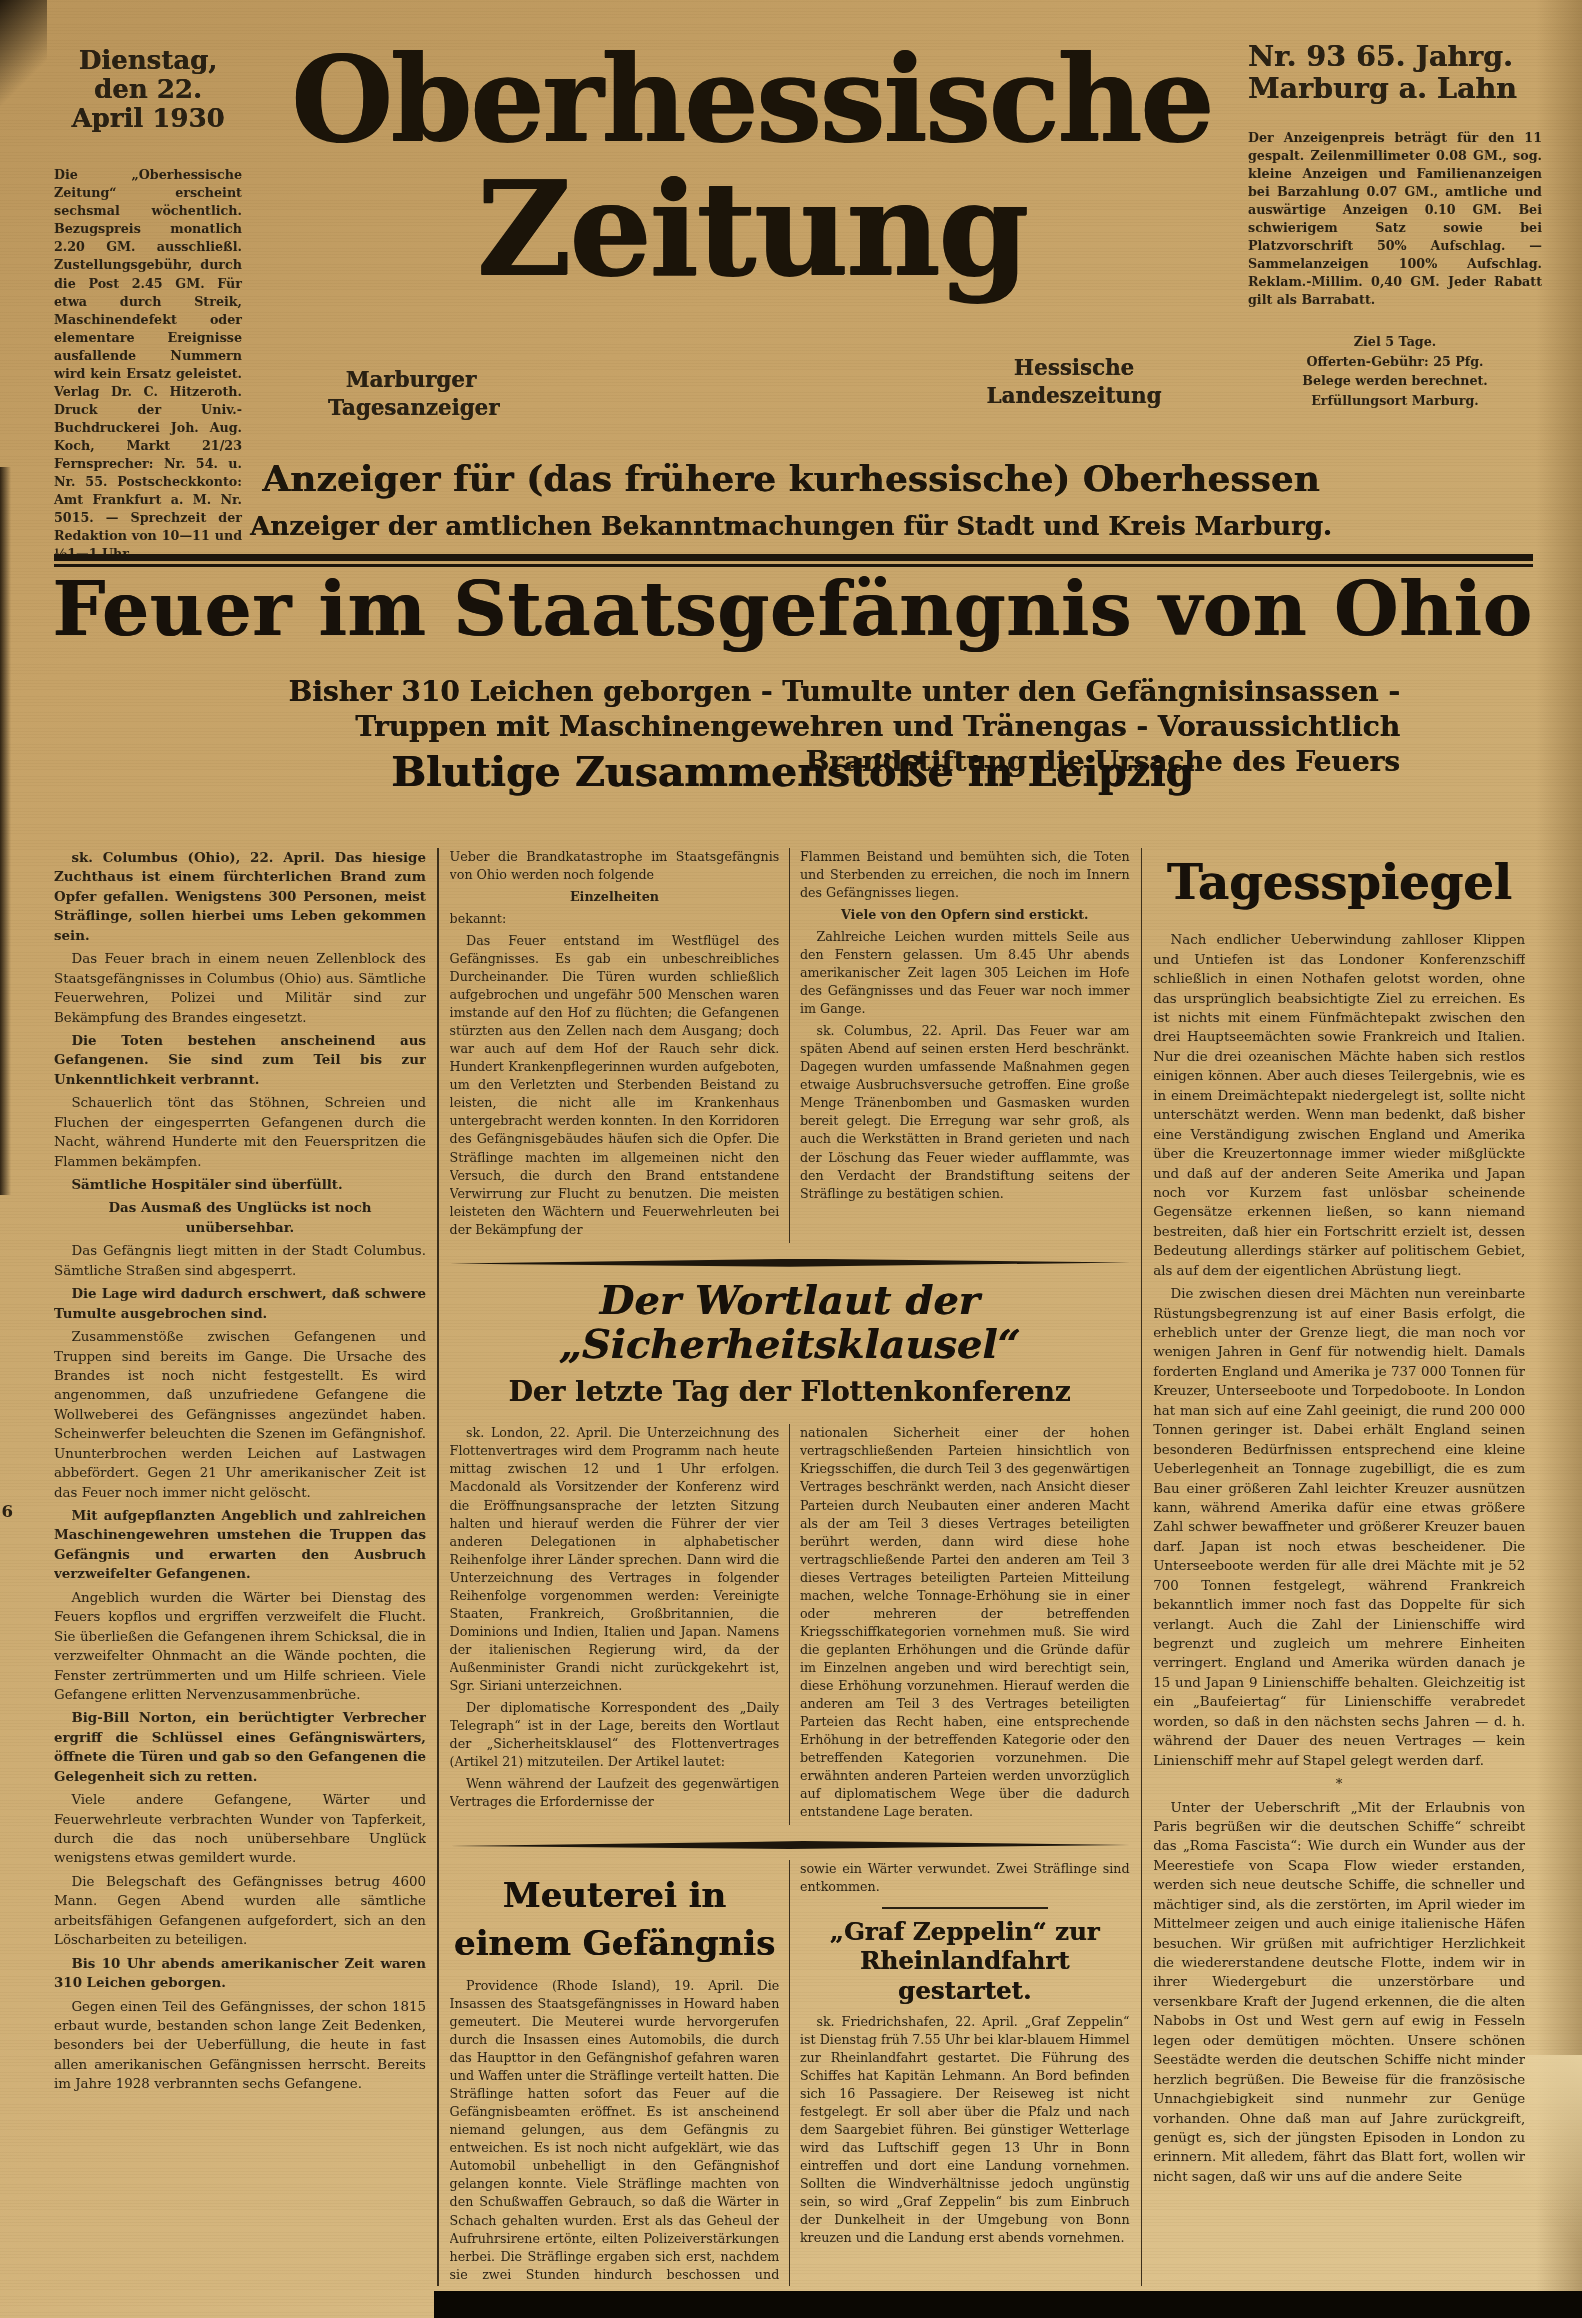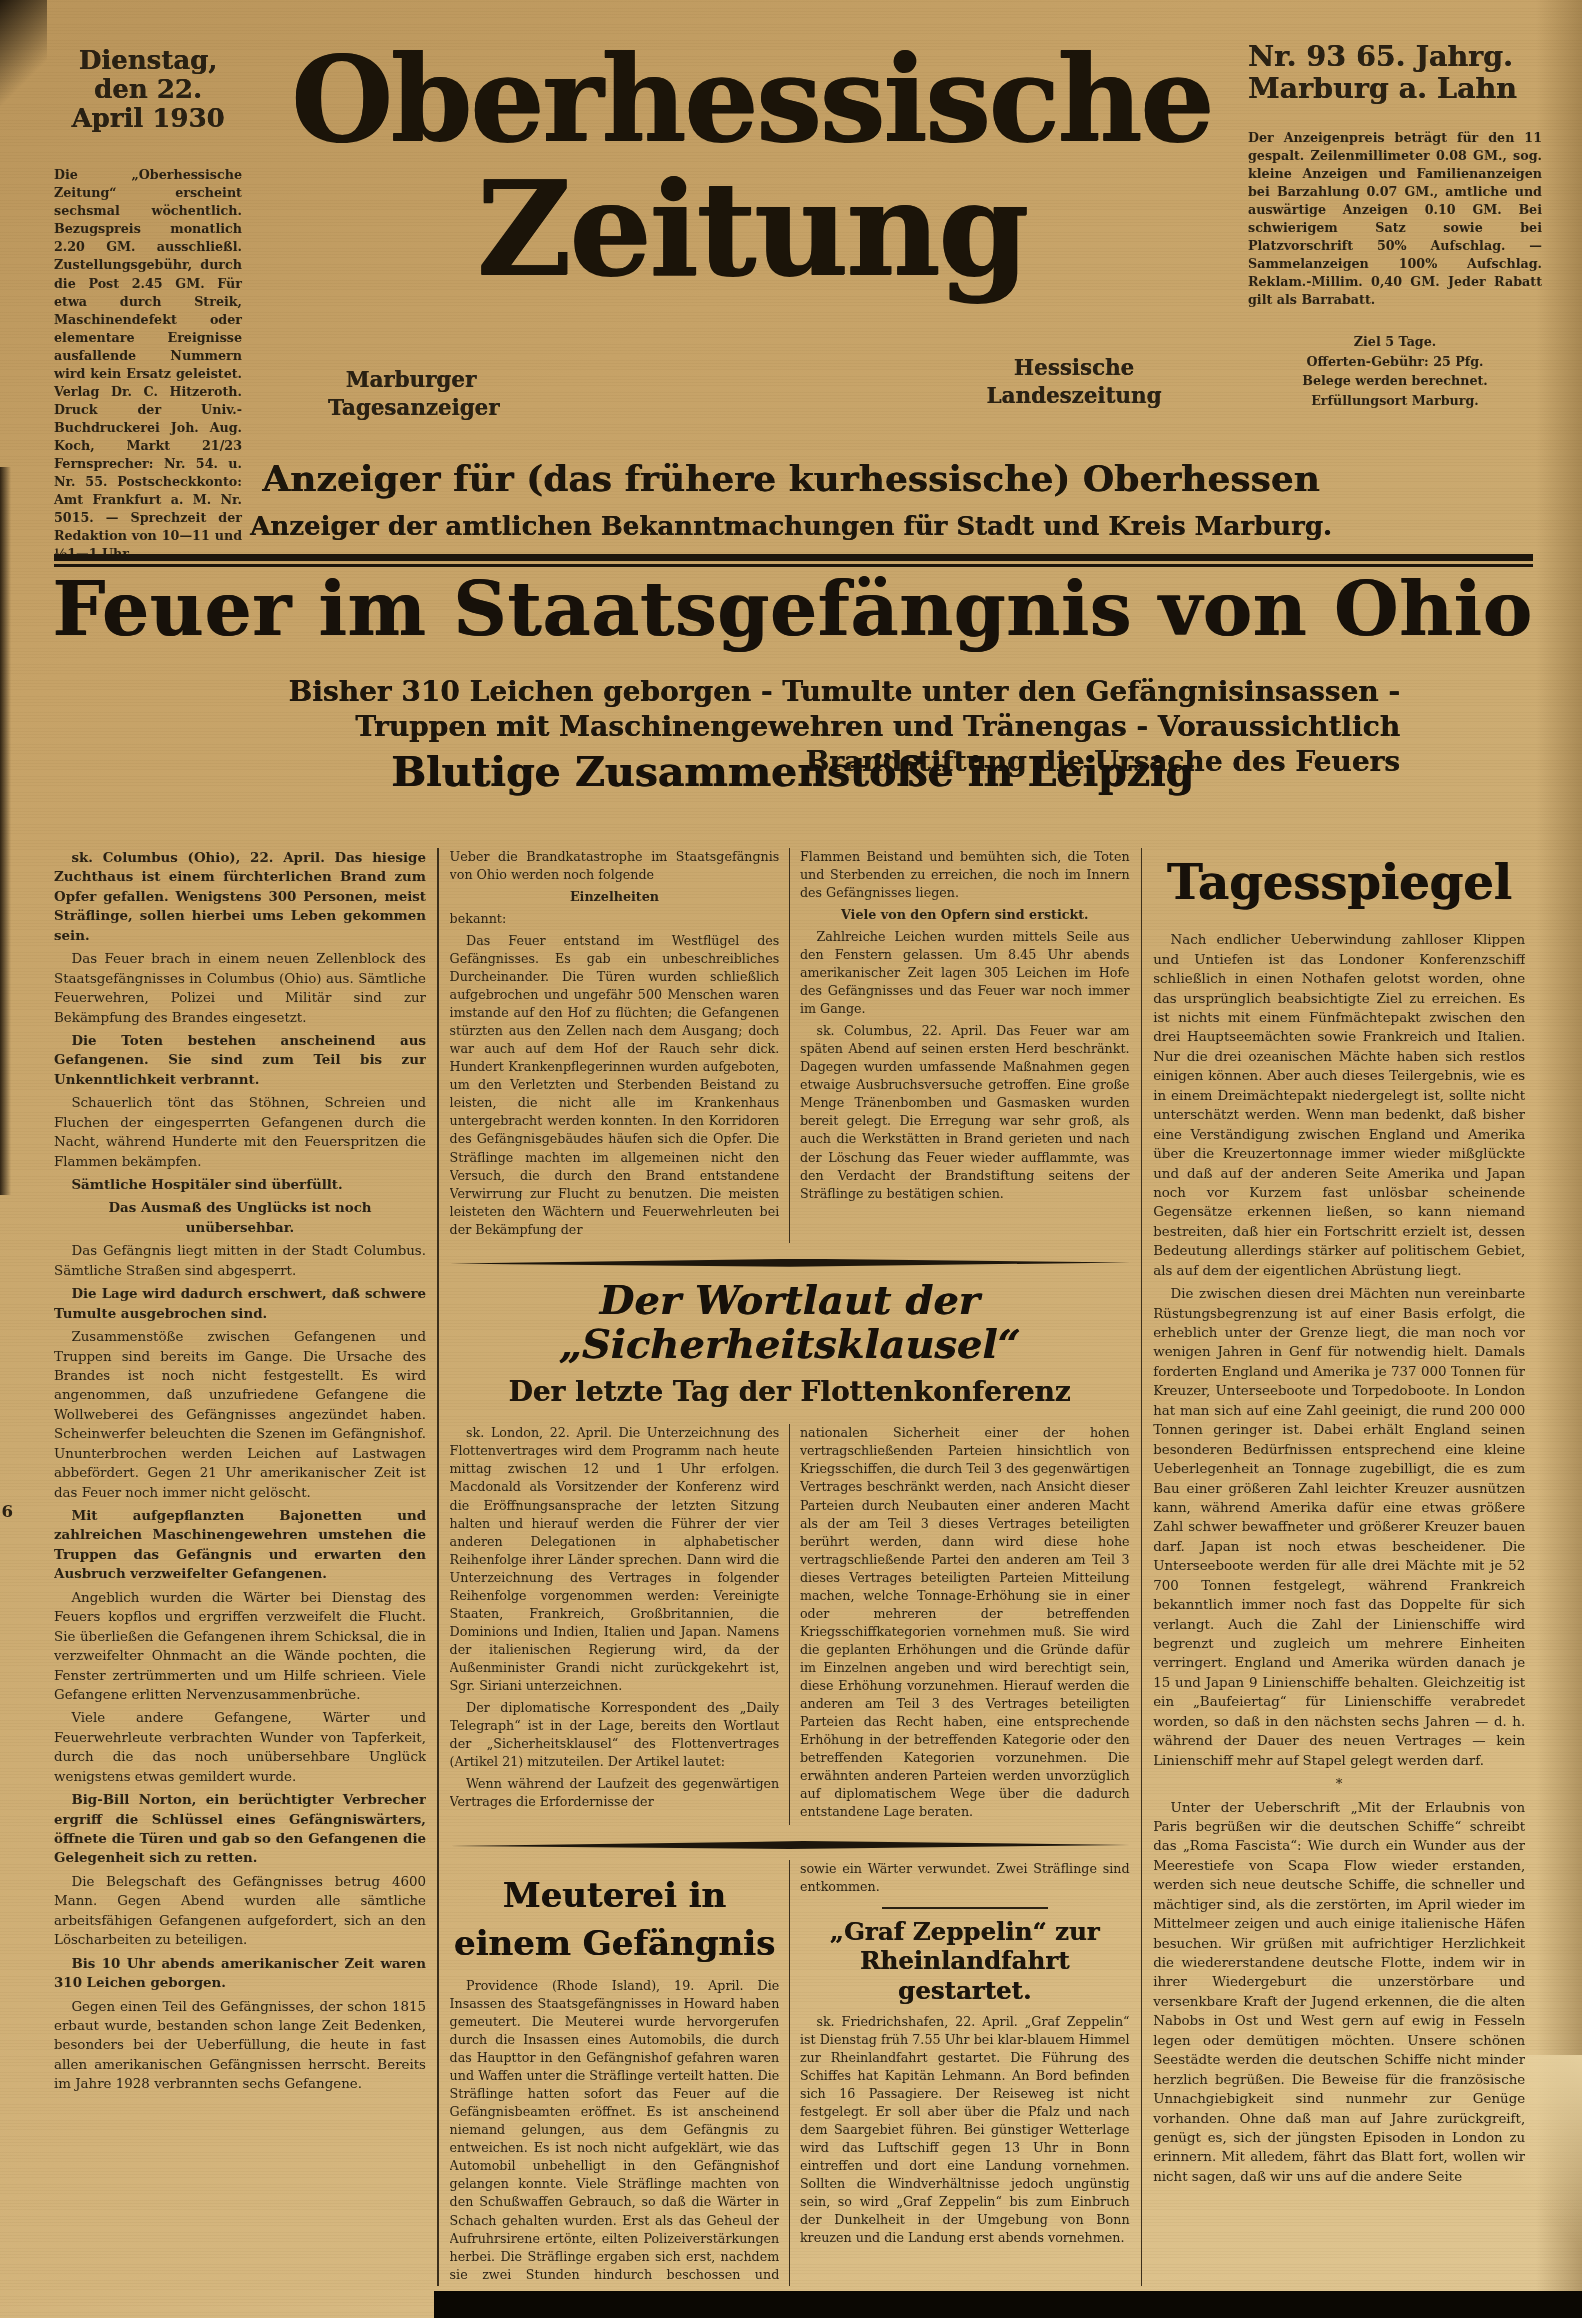--- a/index.html
+++ b/index.html
@@ -146,24 +146,24 @@
     <div class="colA">
         <p class="para s-lead">sk. Columbus (Ohio), 22. April. Das hiesige Zuchthaus ist einem fürchterlichen Brand zum Opfer gefallen. Wenigstens 300 Personen, meist Sträflinge, sollen hierbei ums Leben gekommen sein.</p>
         <p class="para s-plain">Das Feuer brach in einem neuen Zellenblock des Staatsgefängnisses in Columbus (Ohio) aus. Sämtliche Feuerwehren, Polizei und Militär sind zur Bekämpfung des Brandes eingesetzt.</p>
         <p class="para s-bold">Die Toten bestehen anscheinend aus Gefangenen. Sie sind zum Teil bis zur Unkenntlichkeit verbrannt.</p>
         <p class="para s-plain">Schauerlich tönt das Stöhnen, Schreien und Fluchen der eingesperrten Gefangenen durch die Nacht, während Hunderte mit den Feuerspritzen die Flammen bekämpfen.</p>
         <p class="para s-bold">Sämtliche Hospitäler sind überfüllt.</p>
         <p class="para s-boldcenter">Das Ausmaß des Unglücks ist noch unübersehbar.</p>
         <p class="para s-plain">Das Gefängnis liegt mitten in der Stadt Columbus. Sämtliche Straßen sind abgesperrt.</p>
         <p class="para s-bold">Die Lage wird dadurch erschwert, daß schwere Tumulte ausgebrochen sind.</p>
         <p class="para s-plain">Zusammenstöße zwischen Gefangenen und Truppen sind bereits im Gange. Die Ursache des Brandes ist noch nicht festgestellt. Es wird angenommen, daß unzufriedene Gefangene die Wollweberei des Gefängnisses angezündet haben. Scheinwerfer beleuchten die Szenen im Gefängnishof. Ununterbrochen werden Leichen auf Lastwagen abbefördert. Gegen 21 Uhr amerikanischer Zeit ist das Feuer noch immer nicht gelöscht.</p>
-        <p class="para s-bold">Mit aufgepflanzten Bajonetten und zahlreichen Maschinengewehren umstehen die Truppen das Gefängnis und erwarten den Ausbruch verzweifelter Gefangenen.</p>
+        <p class="para s-bold">Mit aufgepflanzten Angeblich und zahlreichen Maschinengewehren umstehen die Truppen das Gefängnis und erwarten den Ausbruch verzweifelter Gefangenen.</p>
         <p class="para s-plain">Angeblich wurden die Wärter bei Dienstag des Feuers kopflos und ergriffen verzweifelt die Flucht. Sie überließen die Gefangenen ihrem Schicksal, die in verzweifelter Ohnmacht an die Wände pochten, die Fenster zertrümmerten und um Hilfe schrieen. Viele Gefangene erlitten Nervenzusammenbrüche.</p>
+        <p class="para s-bold">Big-Bill Norton, ein berüchtigter Verbrecher ergriff die Schlüssel eines Gefängniswärters, öffnete die Türen und gab so den Gefangenen die Gelegenheit sich zu retten.</p>
         <p class="para s-plain">Viele andere Gefangene, Wärter und Feuerwehrleute verbrachten Wunder von Tapferkeit, durch die das noch unübersehbare Unglück wenigstens etwas gemildert wurde.</p>
-        <p class="para s-bold">Big-Bill Norton, ein berüchtigter Verbrecher ergriff die Schlüssel eines Gefängniswärters, öffnete die Türen und gab so den Gefangenen die Gelegenheit sich zu retten.</p>
         <p class="para s-plain">Die Belegschaft des Gefängnisses betrug 4600 Mann. Gegen Abend wurden alle sämtliche arbeitsfähigen Gefangenen aufgefordert, sich an den Löscharbeiten zu beteiligen.</p>
         <p class="para s-bold">Bis 10 Uhr abends amerikanischer Zeit waren 310 Leichen geborgen.</p>
         <p class="para s-plain">Gegen einen Teil des Gefängnisses, der schon 1815 erbaut wurde, bestanden schon lange Zeit Bedenken, besonders bei der Ueberfüllung, die heute in fast allen amerikanischen Gefängnissen herrscht. Bereits im Jahre 1928 verbrannten sechs Gefangene.</p>
       </div>
 
     <div class="vrule"></div>
 
     <div class="mid">
       <div class="two-col">
         <div class="sub">

